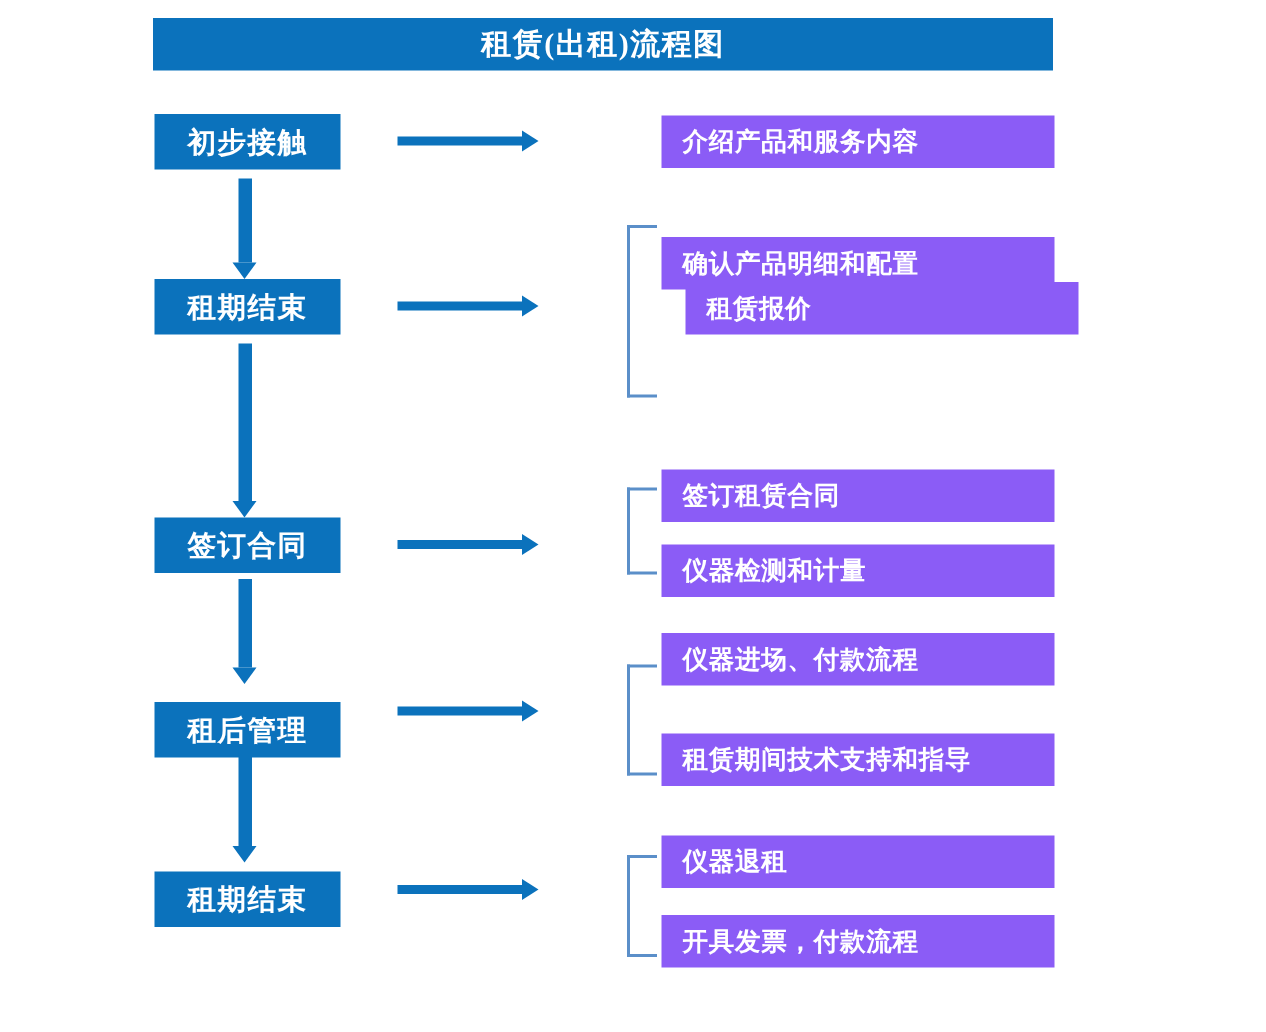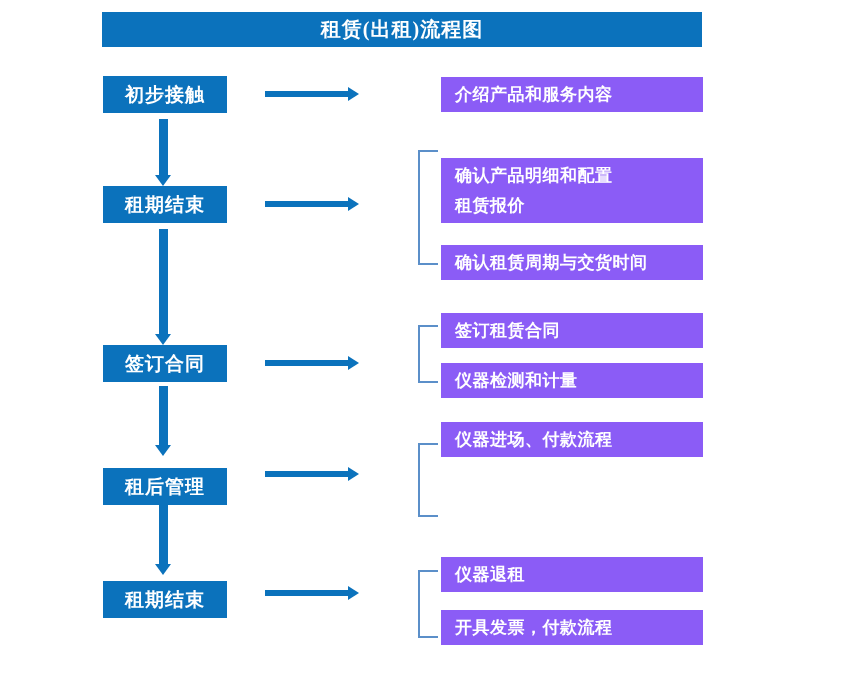--- a/index.html
+++ b/index.html
@@ -193,28 +193,28 @@
   <div class="bracket" style="top:325px; height:58px;"></div>
 
   <div class="bracket" style="top:443px; height:74px;"></div>
 
   <div class="bracket" style="top:570px; height:68px;"></div>
 
   <div class="detail-box" style="top:77px;">介绍产品和服务内容</div>
 
   <div class="detail-box" style="top:136px;margin-top:22px;">确认产品明细和配置</div>
 
-  <div class="detail-box" style="top:188px;">租赁报价</div>
-
-  <div class="detail-box" style="top:245px;">确认租赁周期与交货时间</div>
+  <div class="detail-box" style="top:188px;margin-left:16px;">租赁报价</div>
+
 
   <div class="detail-box" style="top:313px;">签订租赁合同</div>
 
   <div class="detail-box" style="top:363px;">仪器检测和计量</div>
 
   <div class="detail-box" style="top:422px;">仪器进场、付款流程</div>
 
+  <div class="detail-box" style="top:489px;">租赁期间技术支持和指导</div>
 
   <div class="detail-box" style="top:610px;">开具发票，付款流程</div>
 
   <div class="detail-box" style="top:557px;">仪器退租</div>
 
 </div>
 
 </body></html>

